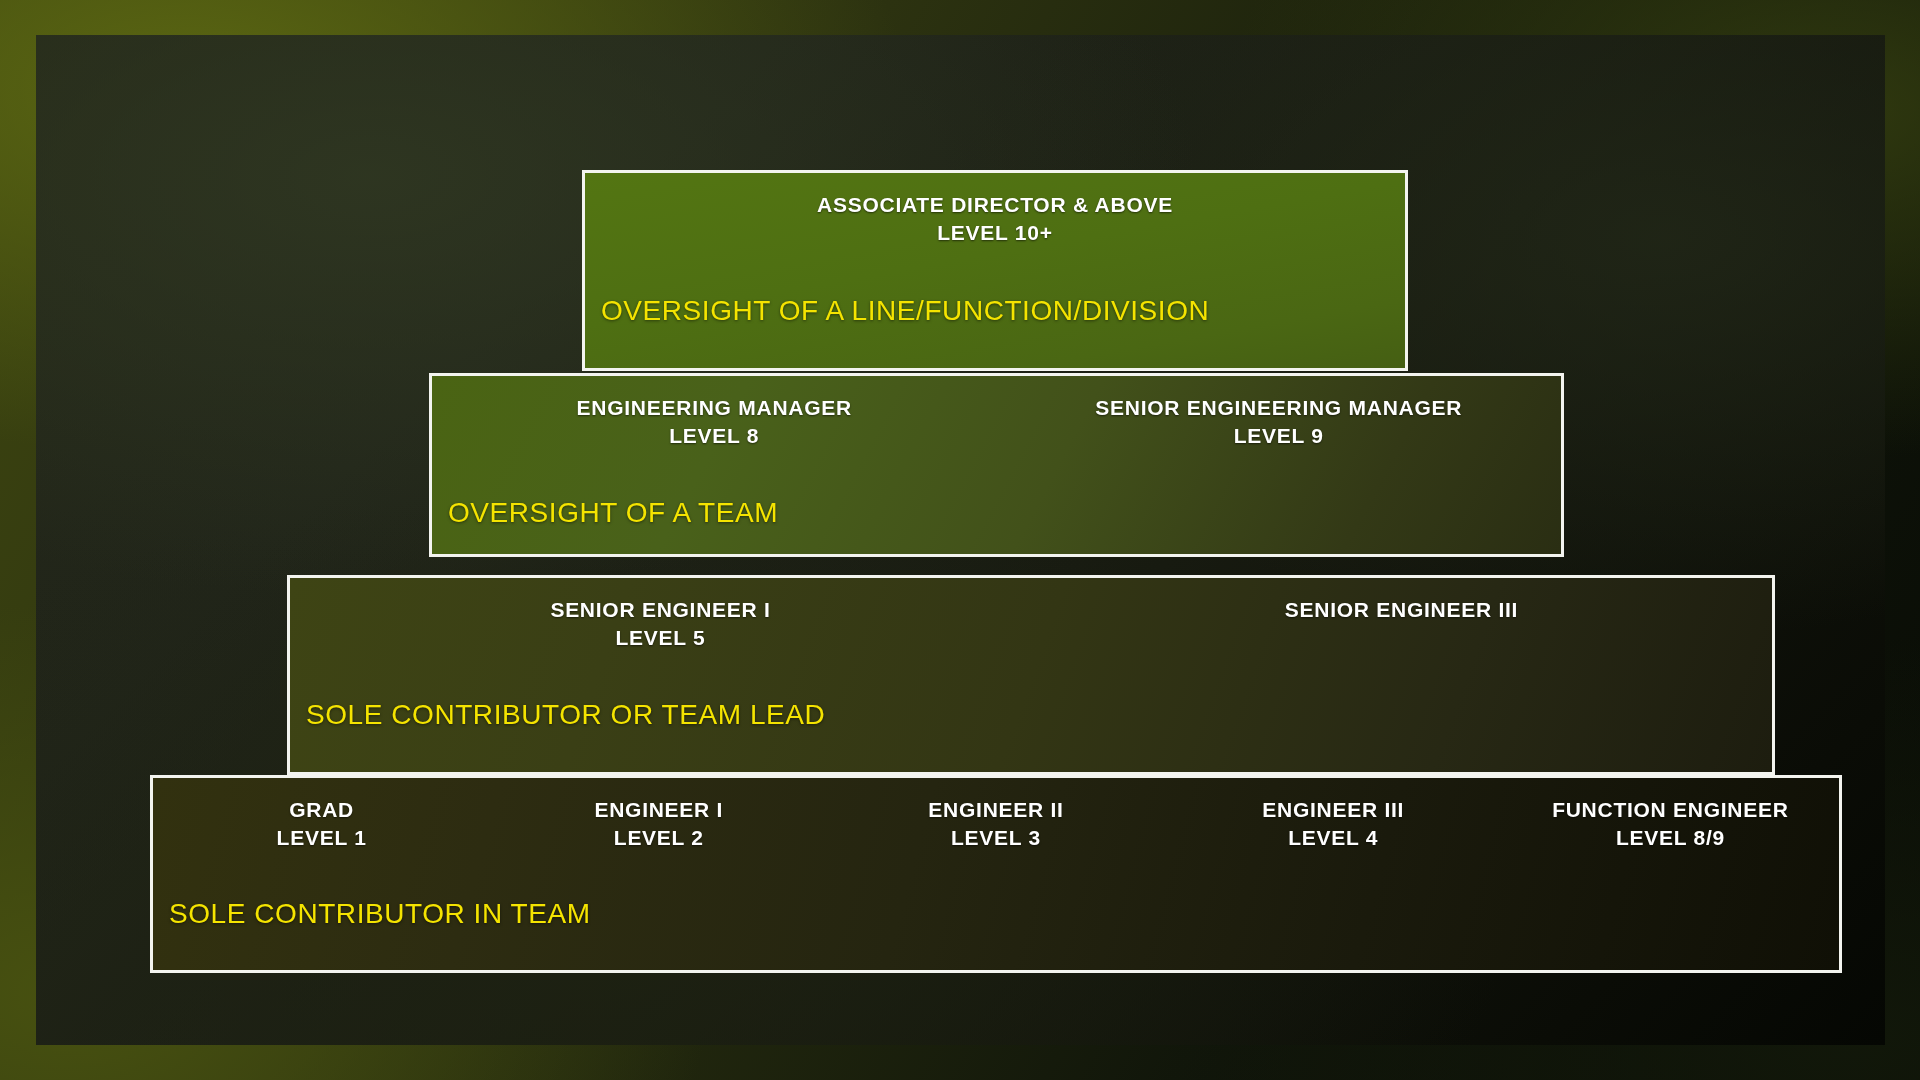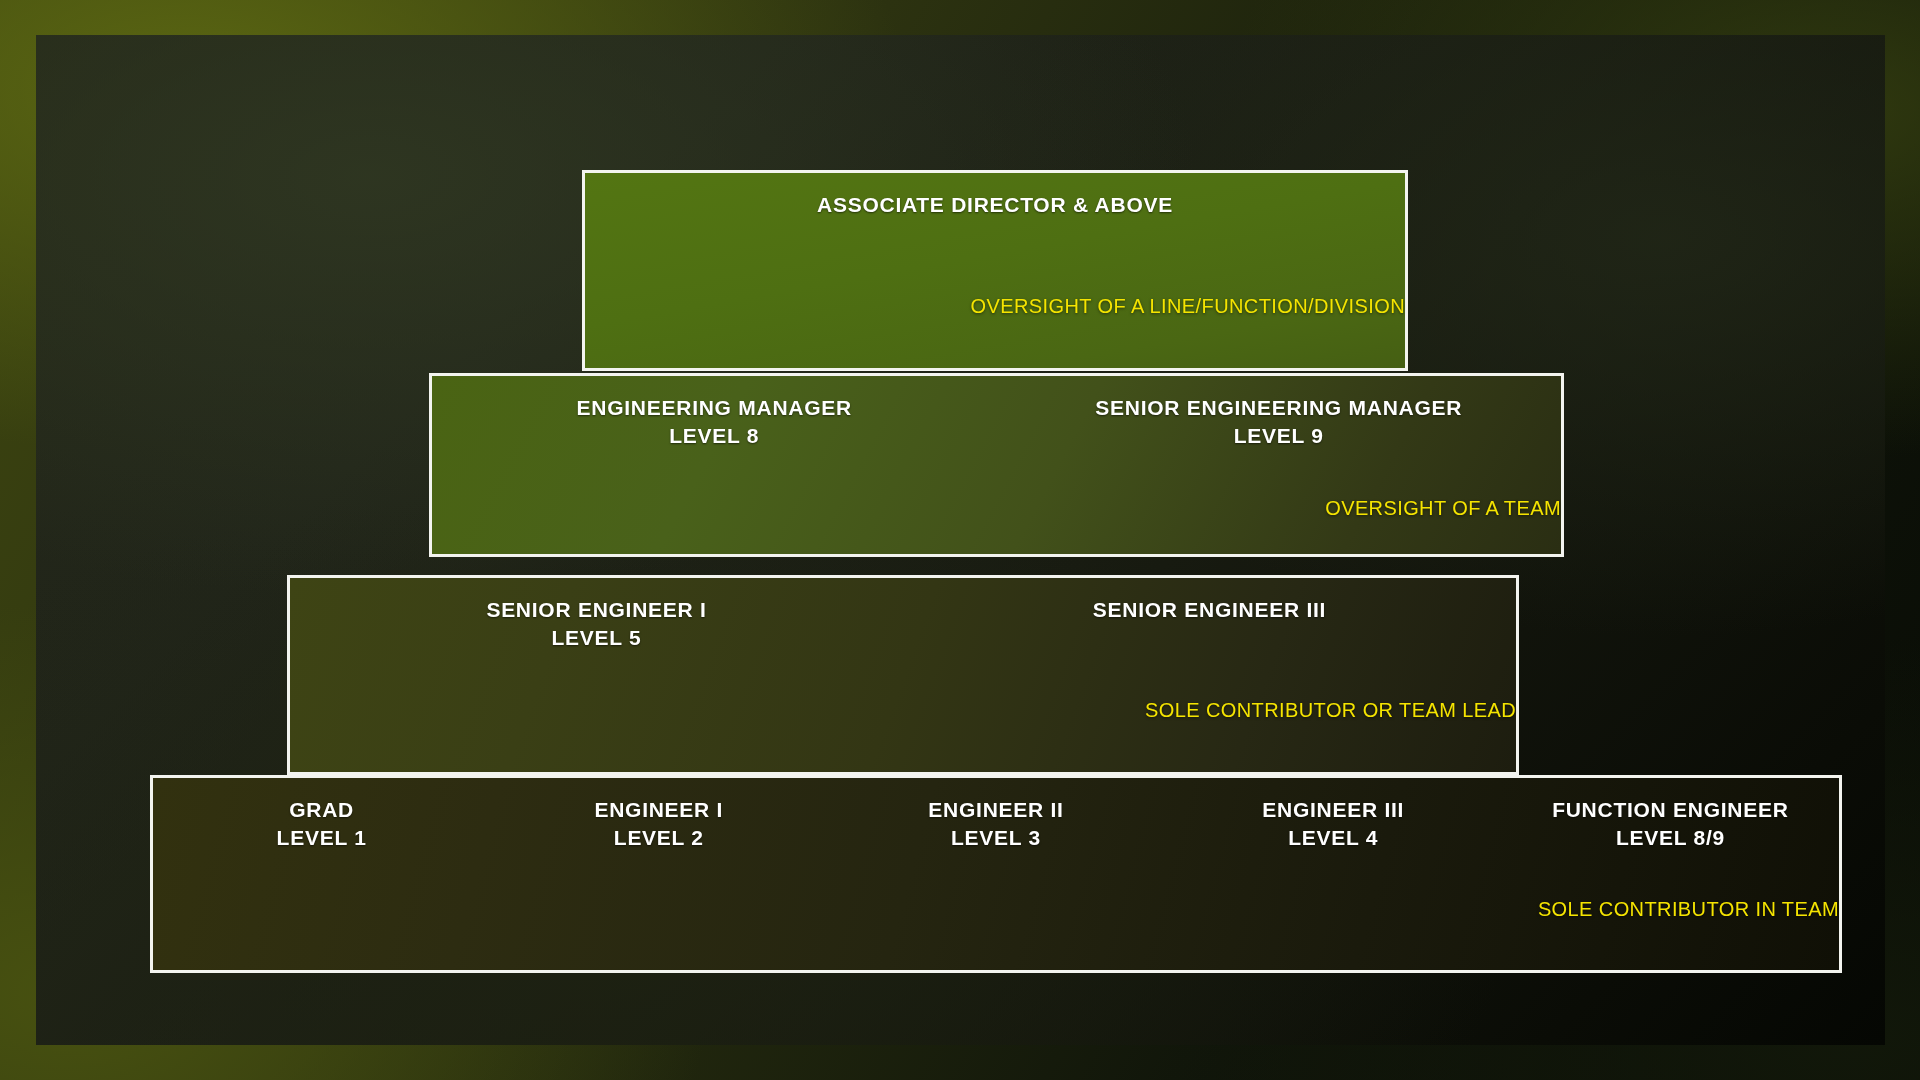--- a/index.html
+++ b/index.html
@@ -57,21 +57,21 @@
     z-index: 4;
   }
   .tier-2 {
     left: 393px;  top: 338px;
     width: 1135px; height: 184px;
     background: linear-gradient(118deg, #4a6413 0%, #49611a 26%, #42511a 55%, #333916 82%, #2a2e13 100%);
     z-index: 3;
   }
   .tier-3 {
     left: 251px;  top: 540px;
-    width: 1232px; height: 200px;
+    width: 1488px; height: 200px;
     background: linear-gradient(110deg, #3e4414 0%, #3a3f15 22%, #333614 50%, #272814 78%, #1d1d0f 100%);
     z-index: 2;
   }
   .tier-4 {
     left: 114px;  top: 740px;
     width: 1692px; height: 198px;
     background: linear-gradient(105deg, #32310f 0%, #2d2c11 20%, #252510 45%, #1a1a0c 72%, #101006 100%);
     z-index: 1;
   }
 
@@ -109,43 +109,44 @@
   }
 
   
   .tier-1 .roles { justify-content: center; }
   .tier-1 .role  { flex: 0 0 auto; }
 
   
   .scope {
     position: absolute;
     left: 16px; right: 0;
-    text-align: right;
+    text-align: left;
     color: #f5e400;
-    font-size: 20px;
+    font-size: 28px;
     font-weight: normal;
     letter-spacing: 0.02em;
     white-space: nowrap;
     text-shadow: 0 1px 3px rgba(0,0,0,0.5);
   }
   .tier-1 .scope { top: 122px; }
   .tier-2 .scope { top: 121px; }
   .tier-3 .scope { top: 121px; }
   .tier-4 .scope { top: 120px; }
 </style>
 </head>
 <body>
 
 <div id="canvas">
   <div id="panel">
 
     <div class="tier tier-1">
       <div class="roles">
         <div class="role">
           <span class="role-title">ASSOCIATE DIRECTOR &amp; ABOVE</span>
+          <span class="role-level">LEVEL 10+</span>
         </div>
       </div>
       <div class="scope">OVERSIGHT OF A LINE/FUNCTION/DIVISION</div>
     </div>
 
     <div class="tier tier-2">
       <div class="roles">
         <div class="role">
           <span class="role-title">ENGINEERING MANAGER</span>
           <span class="role-level">LEVEL 8</span>

